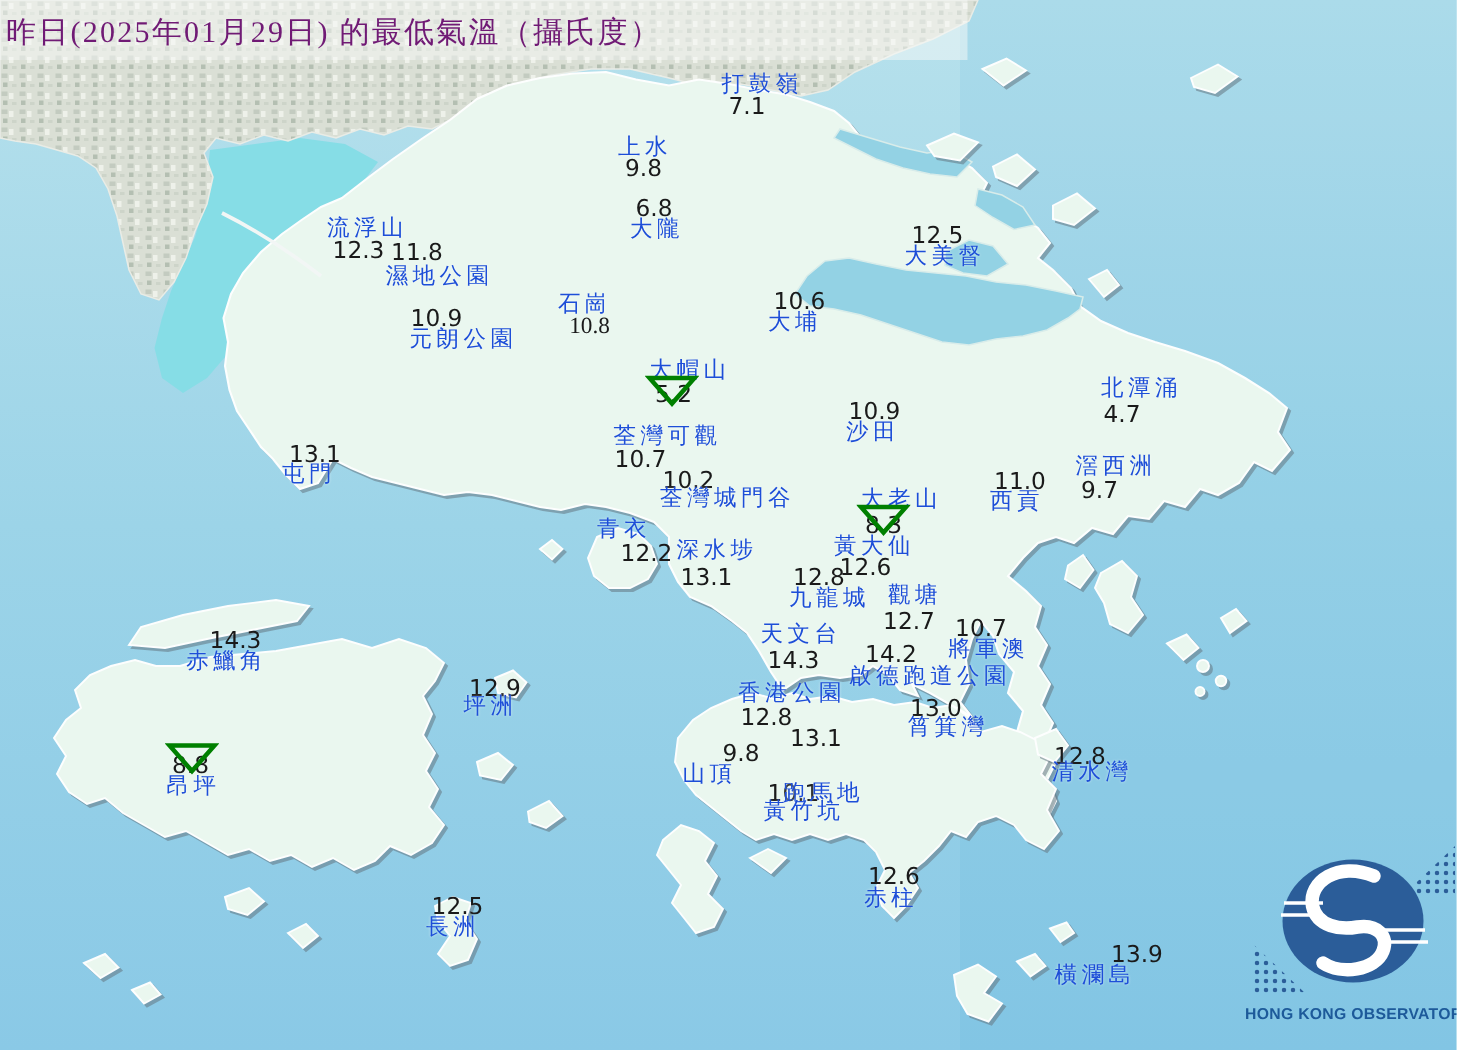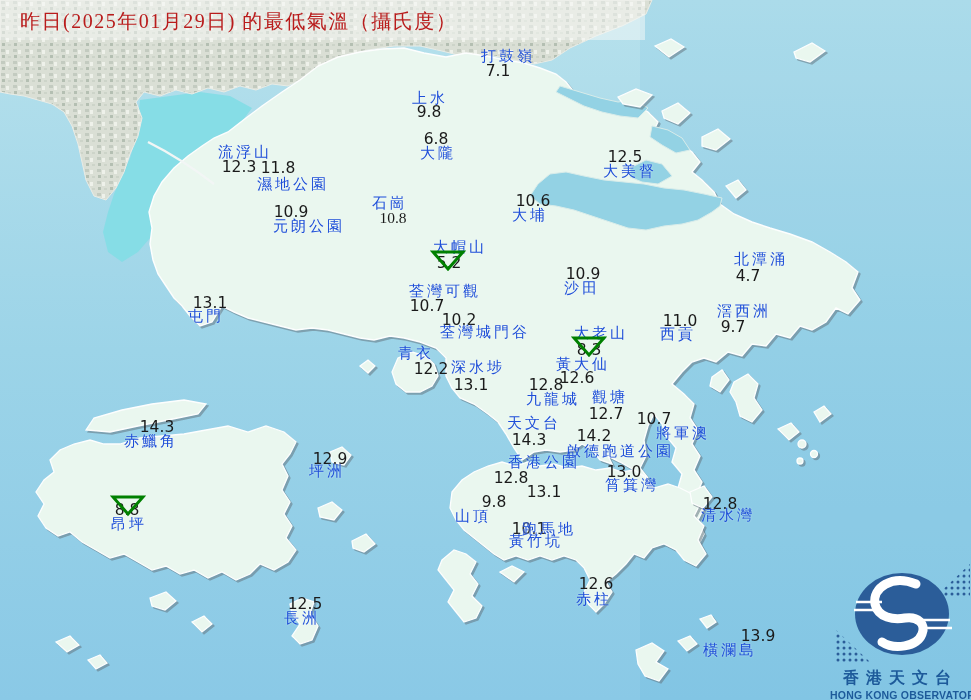--- a/index.html
+++ b/index.html
@@ -1,23 +1,23 @@
 <!DOCTYPE html>
 <html><head>
 <meta charset="utf-8">
 <style>
   html,body{margin:0;padding:0;}
   body{width:971px;height:700px;overflow:hidden;}
   .screen{position:relative;width:971px;height:700px;background:#9ed4e8;font-family:"DejaVu Sans",sans-serif;}
   .screen svg.map{position:absolute;left:0;top:0;}
   .land{filter:drop-shadow(2px 2.5px 0.5px rgba(100,118,130,0.55));}
   .map-title{
-    position:absolute;left:20px;top:8px;z-index:30;
+    position:absolute;left:4px;top:8px;z-index:30;
     font-family:"Liberation Serif","DejaVu Serif",serif;
-    font-size:20px;color:#b91c1c;letter-spacing:1.5px;white-space:nowrap;
+    font-size:20px;color:#701a75;letter-spacing:1.5px;white-space:nowrap;
   }
   #labels{position:absolute;left:0;top:0;width:100%;height:100%;z-index:20;}
   .station-name{
     position:absolute;transform:translate(-50%,-50%);
     font-family:"Liberation Serif","DejaVu Serif",serif;
     font-size:15px;letter-spacing:3px;color:#1d4ed8;white-space:nowrap;z-index:22;
     text-shadow:0 0 2px rgba(255,255,255,0.6);
   }
   .station-value{
     position:absolute;transform:translate(-50%,-50%);
@@ -182,25 +182,25 @@
           <polygon points="3,4 33,4 18,21" fill="none" stroke="#008000" stroke-width="3"></polygon>
         </svg></div>
       <div class="station-name" style="left: 583px; top: 364px;">黃大仙</div>
       <div class="station-value" style="left: 577px; top: 378px;">12.6</div>
       <div class="station-name" style="left: 553px; top: 399px;">九龍城</div>
       <div class="station-value" style="left: 546px; top: 385px;">12.8</div>
       <div class="station-name" style="left: 610px; top: 397px;">觀塘</div>
       <div class="station-value" style="left: 606px; top: 414px;">12.7</div>
       <div class="station-name" style="left: 534px; top: 423px;">天文台</div>
       <div class="station-value" style="left: 529px; top: 440px;">14.3</div>
-      <div class="station-name" style="left: 659px; top: 433px; margin-left: 24px;">將軍澳</div>
+      <div class="station-name" style="left: 659px; top: 433px;">將軍澳</div>
       <div class="station-value" style="left: 654px; top: 419px;">10.7</div>
       <div class="station-name" style="left: 620px; top: 451px;">啟德跑道公園</div>
       <div class="station-value" style="left: 594px; top: 436px;">14.2</div>
-      <div class="station-name" style="left: 528px; top: 462px; margin-left: 16px;">香港公園</div>
+      <div class="station-name" style="left: 528px; top: 462px;">香港公園</div>
       <div class="station-value" style="left: 511px; top: 478px;">12.8</div>
       <div class="station-name" style="left: 632px; top: 485px;">筲箕灣</div>
       <div class="station-value" style="left: 624px; top: 472px;">13.0</div>
       <div class="station-name" style="left: 473px; top: 516px; text-align: right;">山頂</div>
       <div class="station-value" style="left: 494px; top: 502px;">9.8</div>
       <div class="station-name" style="left: 549px; top: 505px; margin-top: 24px;">跑馬地</div>
       <div class="station-value" style="left: 544px; top: 492px;">13.1</div>
       <div class="station-name" style="left: 536px; top: 541px;">黃竹坑</div>
       <div class="station-value" style="left: 529px; top: 529px;">10.1</div>
       <div class="station-name" style="left: 594px; top: 599px;">赤柱</div>
@@ -231,17 +231,16 @@
       <defs>
         <pattern id="dts2" width="6" height="6" patternUnits="userSpaceOnUse">
           <circle cx="2" cy="2" r="1.5" fill="#2b5d99"></circle>
         </pattern>
       </defs>
       <ellipse cx="72" cy="52" rx="47" ry="41" fill="#2b5d99"></ellipse>
       <path d="M86,22 C62,12 42,26 45,42 C48,56 64,58 75,56 C88,54 96,62 92,72 C87,85 64,88 52,80" fill="none" stroke="#ffffff" stroke-width="9" stroke-linecap="round"></path>
       <path d="M26,40 H52 M24,48 H50" stroke="#ffffff" stroke-width="2.4"></path>
       <path d="M92,58 H120 M94,66 H122" stroke="#ffffff" stroke-width="2.4"></path>
     </svg>
-    <div class="logo-zh">香港天文台</div>
     <div class="logo-en">HONG KONG OBSERVATORY</div>
   </div>
 
 </div>
 
 </body></html>

